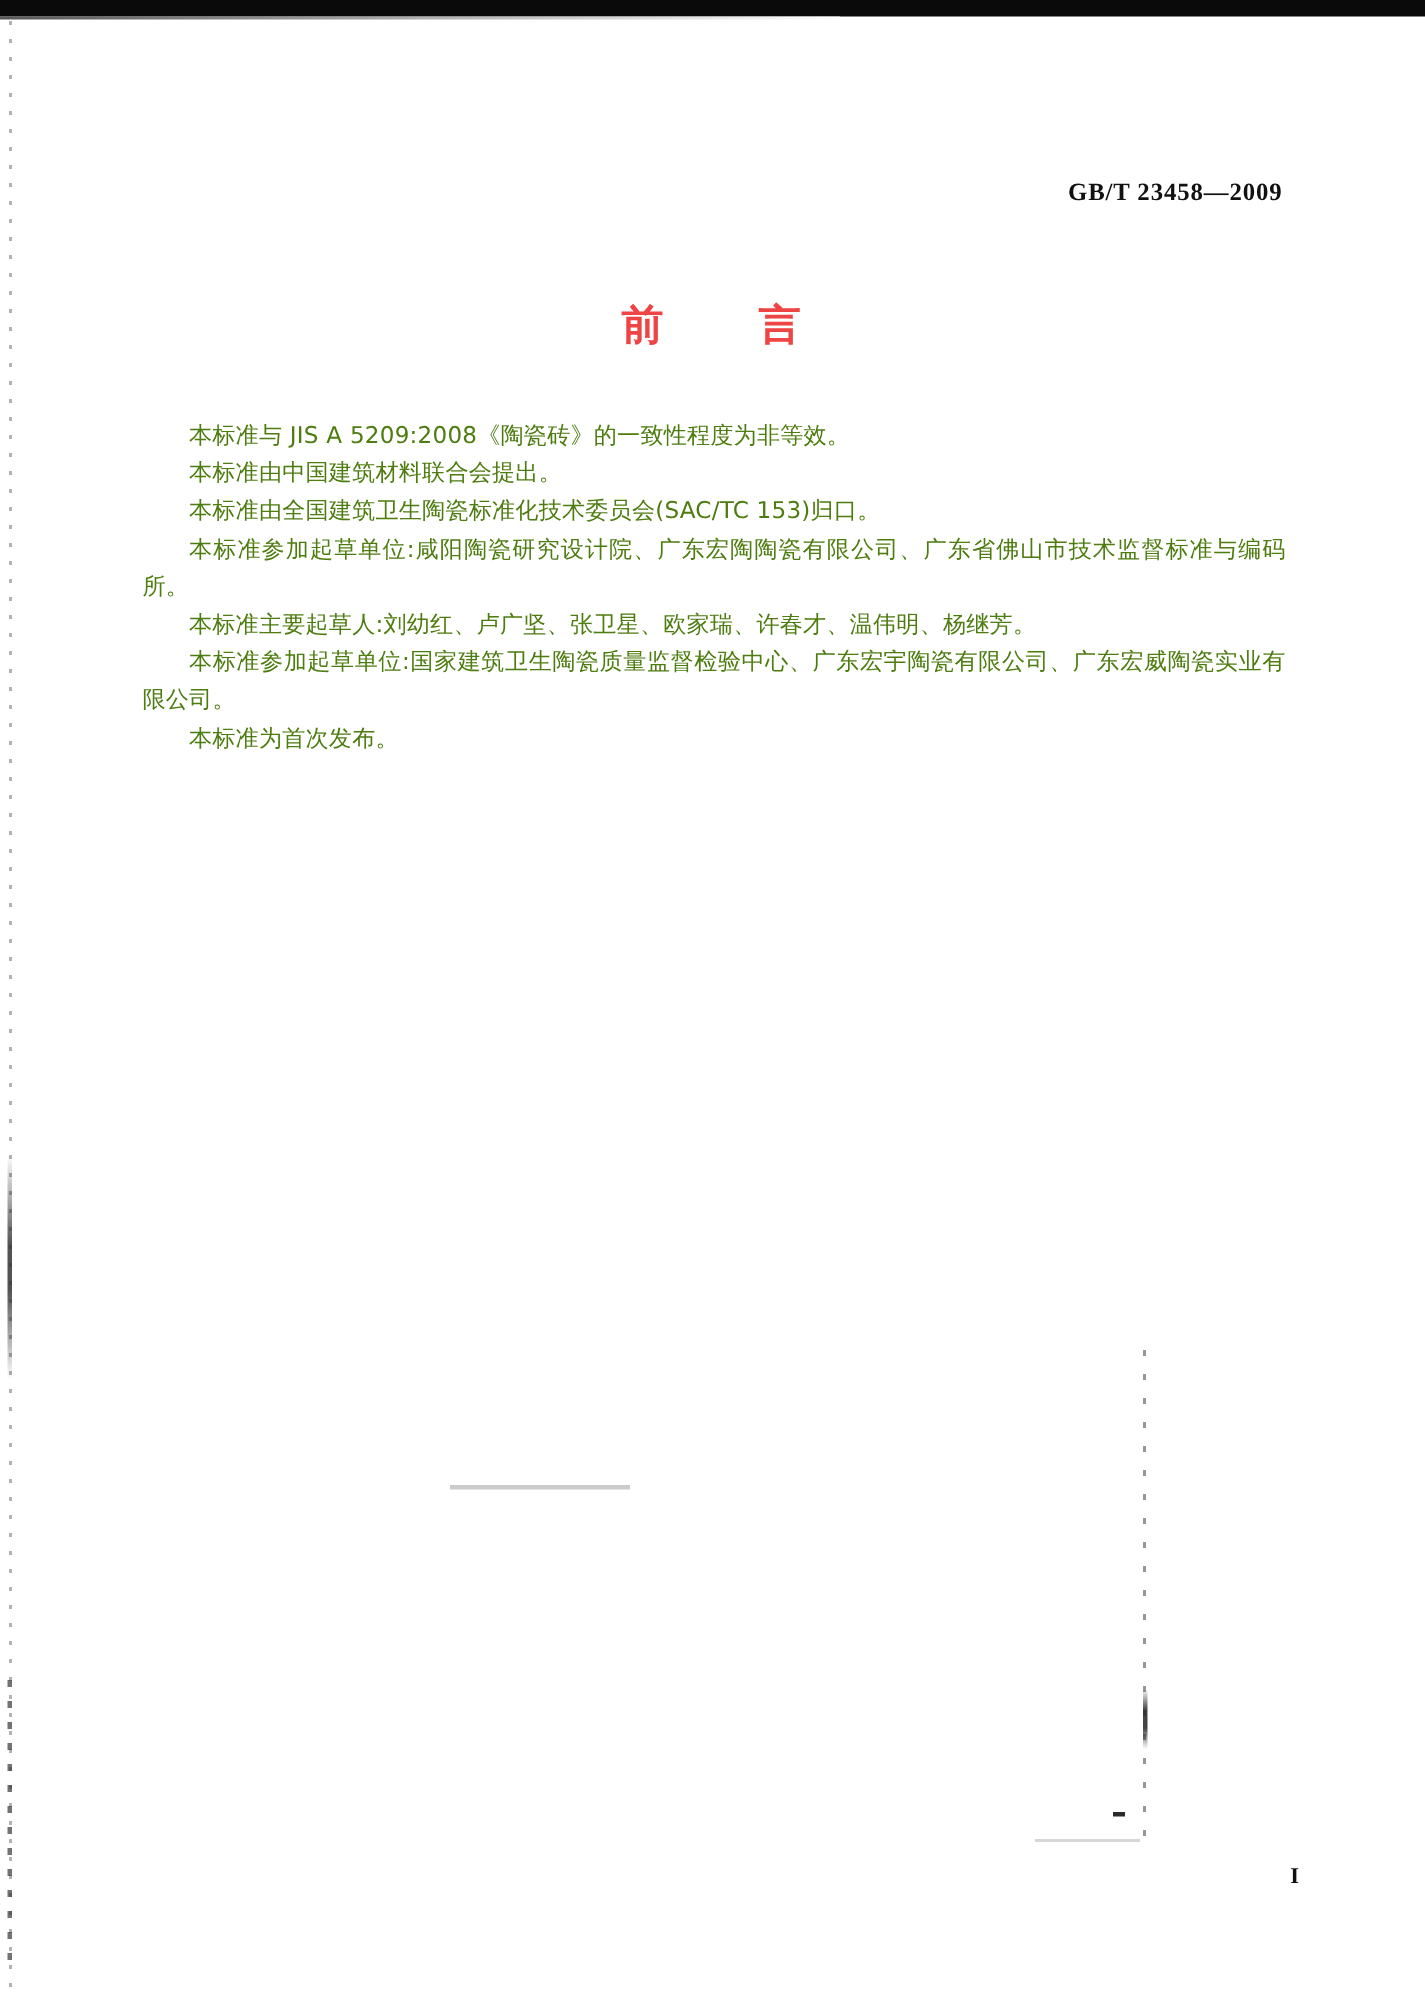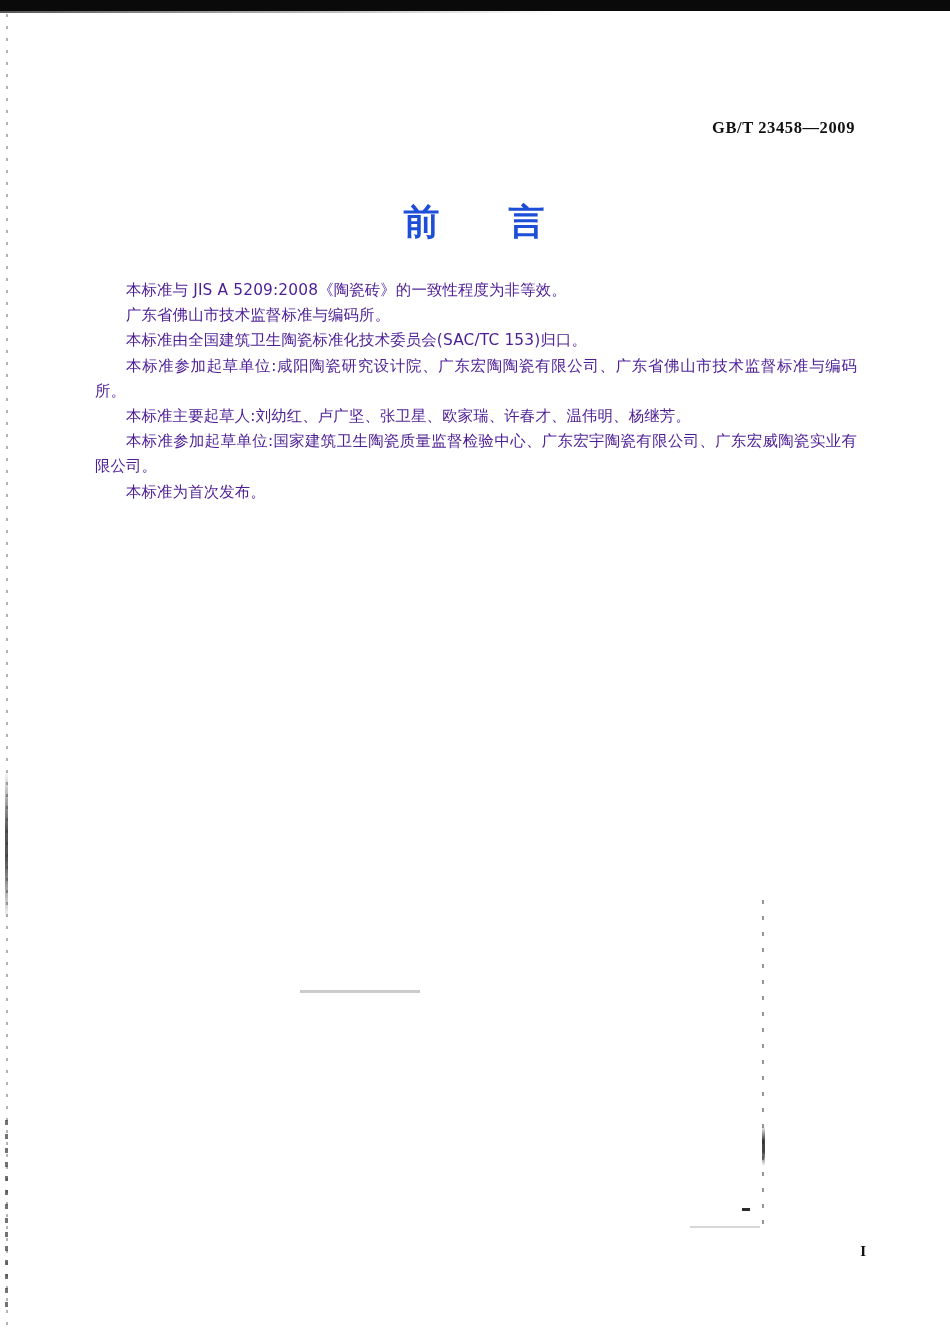--- a/index.html
+++ b/index.html
@@ -134,41 +134,41 @@
   }
 
   .doc-title {
     position: absolute;
     left: 0;
     top: 198px;
     width: 950px;
     text-align: center;
     font-family: "DejaVu Sans", "Liberation Sans", sans-serif;
     font-weight: bold;
-    font-size: 36px;
+    font-size: 28px;
     letter-spacing: 2px;
-    color: #1d4ed8;
+    color: #ef4444;
   }
   .doc-title .ttl-gap {
     display: inline-block;
     width: 38px;
   }
 
   .body-block {
     position: absolute;
     left: 95px;
     top: 278px;
     width: 762px;
   }
 
   .para {
     font-family: "DejaVu Sans", "Liberation Sans", sans-serif;
     font-size: 15.4px;
     line-height: 25.2px;
-    color: #4c1d95;
+    color: #4d7c0f;
     text-indent: 31px;
     margin: 0;
     text-align: justify;
     text-justify: inter-ideograph;
     letter-spacing: 0.15px;
   }
 
   .page-number {
     position: absolute;
     left: 0;
@@ -199,21 +199,21 @@
   <div class="std-header">GB/T 23458—2009</div>
 
   <div class="doc-title">
     <span>前</span>
     <span class="ttl-gap"></span>
     <span>言</span>
   </div>
 
   <div class="body-block">
     <p class="para">本标准与 JIS A 5209:2008《陶瓷砖》的一致性程度为非等效。</p>
-    <p class="para">广东省佛山市技术监督标准与编码所。</p>
+    <p class="para">本标准由中国建筑材料联合会提出。</p>
     <p class="para">本标准由全国建筑卫生陶瓷标准化技术委员会(SAC/TC 153)归口。</p>
     <p class="para">本标准参加起草单位:咸阳陶瓷研究设计院、广东宏陶陶瓷有限公司、广东省佛山市技术监督标准与编码所。</p>
     <p class="para">本标准主要起草人:刘幼红、卢广坚、张卫星、欧家瑞、许春才、温伟明、杨继芳。</p>
     <p class="para">本标准参加起草单位:国家建筑卫生陶瓷质量监督检验中心、广东宏宇陶瓷有限公司、广东宏威陶瓷实业有限公司。</p>
     <p class="para">本标准为首次发布。</p>
   </div>
 
   <div class="page-number">I</div>
 
 </div>

